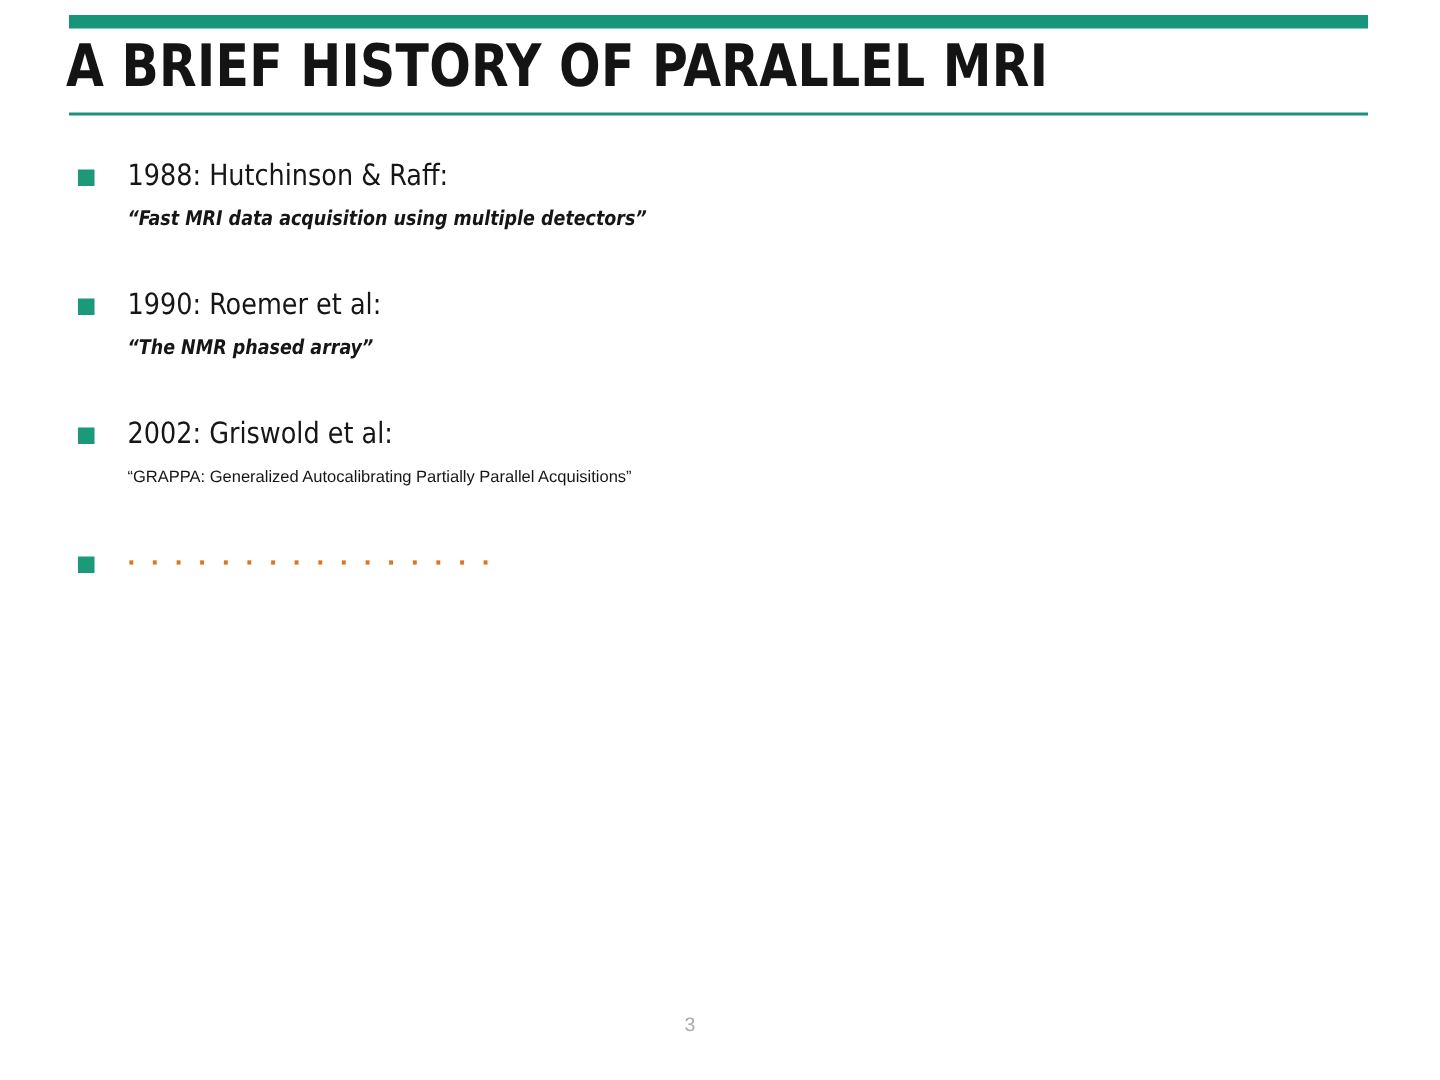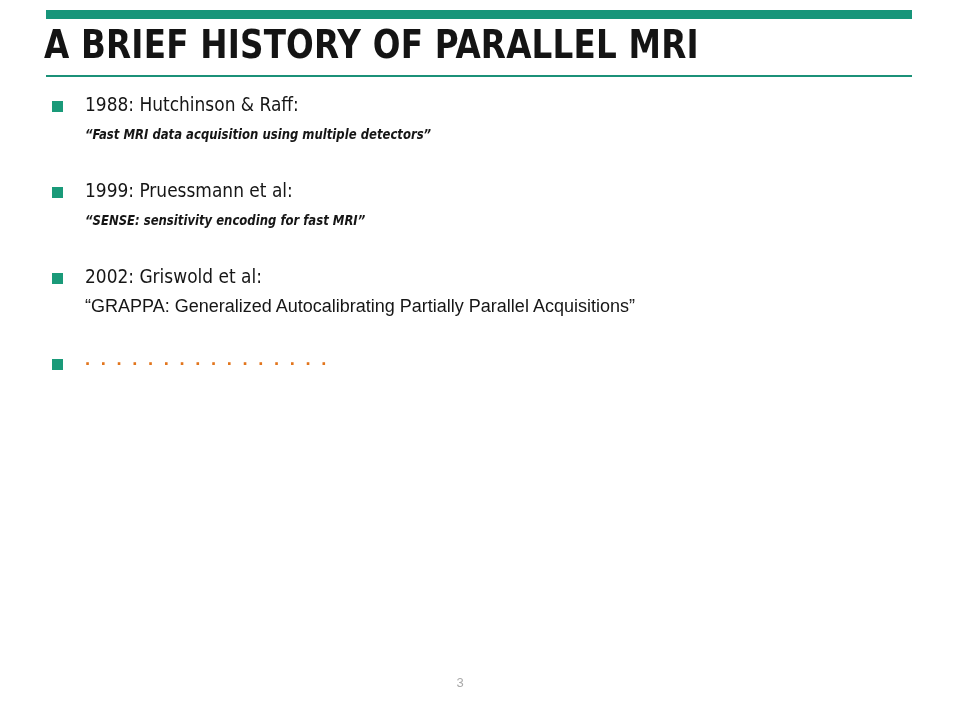--- a/index.html
+++ b/index.html
@@ -54,21 +54,21 @@
     top: 75px;
     width: 866px;
     height: 2px;
     background: #1B9178;
   }
 
   
   .body-list {
     position: absolute;
     left: 0;
-    top: 92px;
+    top: 104px;
     width: 960px;
   }
   .entry {
     position: relative;
     height: 86px;
   }
   .bullet-sq {
     position: absolute;
     left: 52px;
     top: 9px;
@@ -101,21 +101,21 @@
     color: #161616;
     white-space: nowrap;
     transform: scaleX(0.96);
     transform-origin: left top;
   }
   
   .entry-sub.upright {
     font-family: "Liberation Sans", sans-serif;
     font-style: normal;
     font-weight: normal;
-    font-size: 18px;
+    font-size: 11px;
     transform: scaleX(1);
     text-align: center;
   }
   .entry-sub.dots {
     font-family: "Liberation Sans", sans-serif;
     font-style: normal;
     font-weight: bold;
     font-size: 19px;
     letter-spacing: 2.4px;
     color: #E2751C;
@@ -146,28 +146,28 @@
   <div class="title-rule"></div>
 
   <div class="body-list">
 
     <div class="entry">
       <div class="bullet-sq"></div>
       <div class="entry-head">1988: Hutchinson &amp; Raff:</div>
       <div class="entry-sub">“Fast MRI data acquisition using multiple detectors”</div>
     </div>
 
+    <div class="entry">
+      <div class="bullet-sq"></div>
+      <div class="entry-head">1990: Roemer et al:</div>
+      <div class="entry-sub">“The NMR phased array”</div>
+    </div>
 
 
 
-    <div class="entry">
-      <div class="bullet-sq"></div>
-      <div class="entry-head">1999: Pruessmann et al:</div>
-      <div class="entry-sub">“SENSE: sensitivity encoding for fast MRI”</div>
-    </div>
 
     <div class="entry">
       <div class="bullet-sq"></div>
       <div class="entry-head">2002: Griswold et al:</div>
       <div class="entry-sub upright">“GRAPPA: Generalized Autocalibrating Partially Parallel Acquisitions”</div>
     </div>
 
     <div class="entry">
       <div class="bullet-sq"></div>
       <div class="entry-head"></div>

